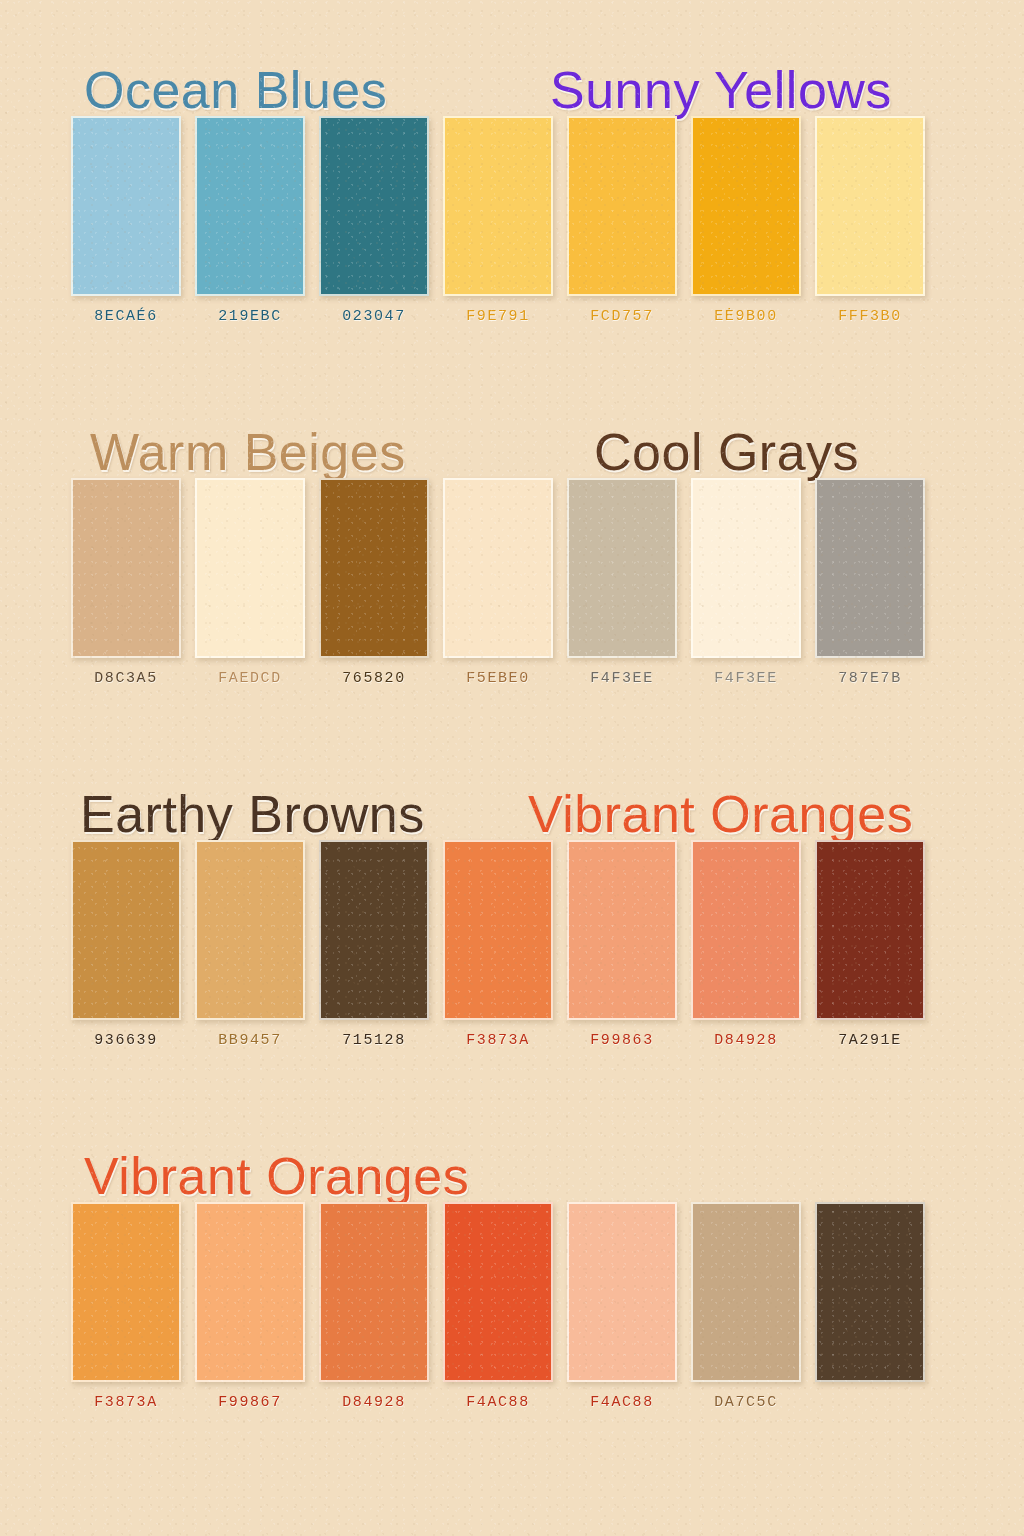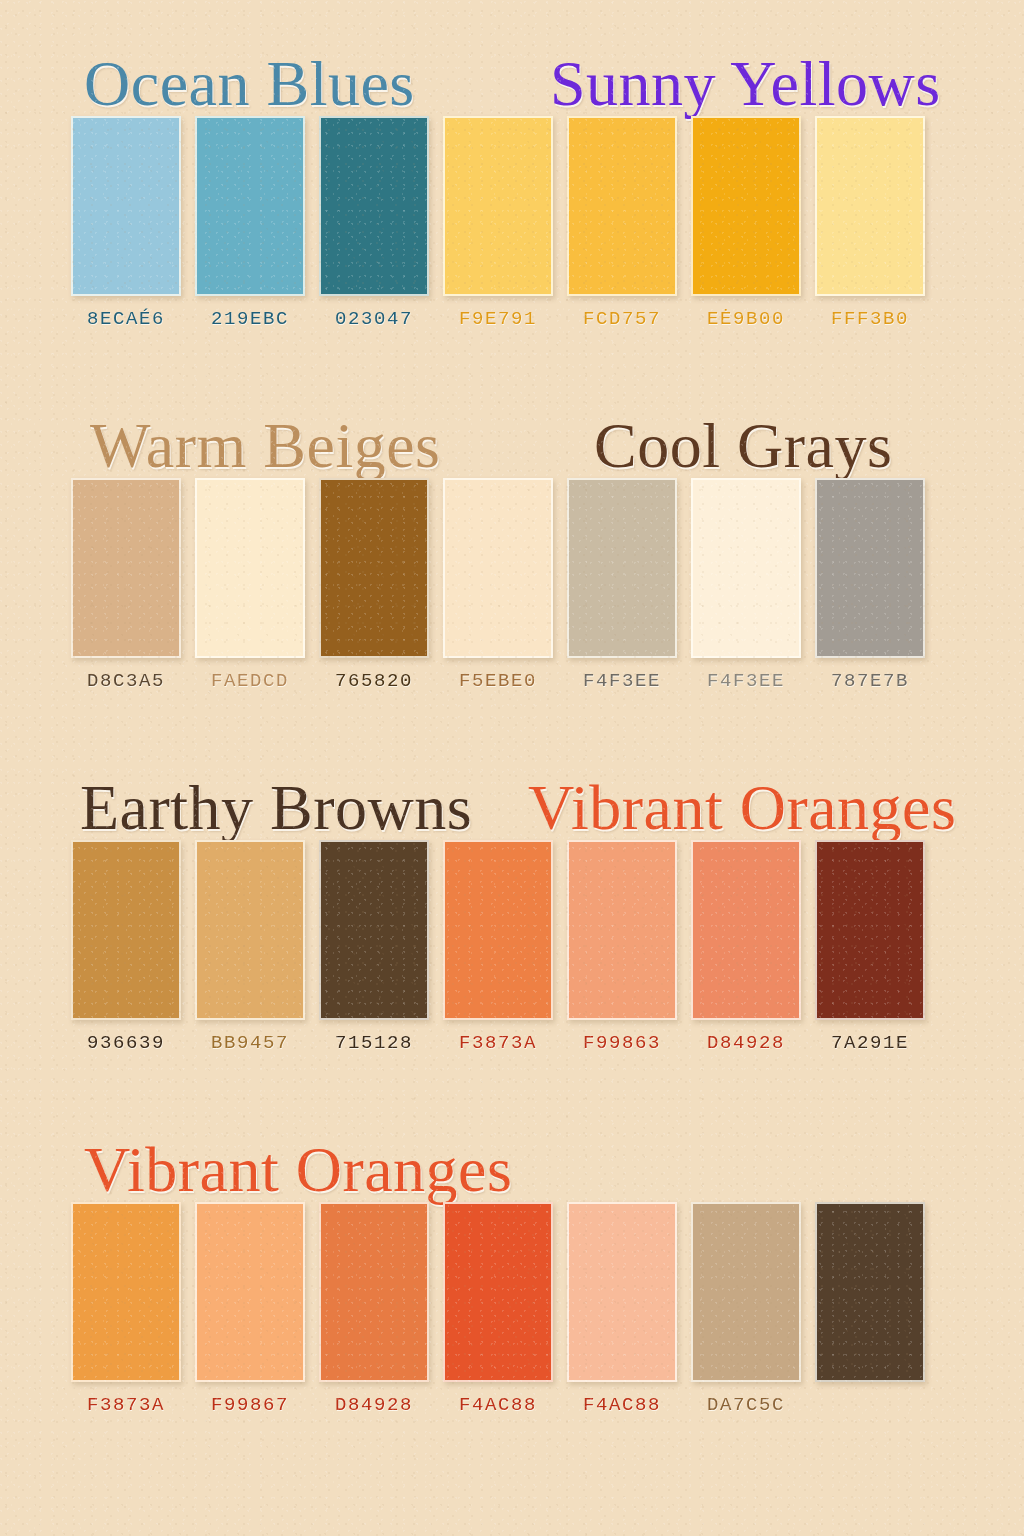--- a/index.html
+++ b/index.html
@@ -45,22 +45,22 @@
   }
 
   .headings {
     position: relative;
     height: 92px;
   }
 
   .group-heading {
     position: absolute;
     bottom: 0;
-    font-family: Liberation Serif, serif;
-    font-size: 64px;
+    font-family: Liberation Sans, sans-serif;
+    font-size: 52px;
     line-height: 1;
     letter-spacing: 0.5px;
     white-space: nowrap;
     text-shadow: 1px 2px 0 rgba(255,252,245,0.85), 2px 3px 2px rgba(120,90,55,0.18);
   }
 
   .swatch-strip {
     position: relative;
     height: 180px;
   }
@@ -79,21 +79,21 @@
     position: relative;
     height: 46px;
   }
 
   .swatch-label {
     position: absolute;
     top: 12px;
     width: 110px;
     text-align: center;
     font-family: "Liberation Mono", "DejaVu Sans Mono", monospace;
-    font-size: 19px;
+    font-size: 15px;
     letter-spacing: 1.6px;
     white-space: nowrap;
     text-shadow: 0.5px 1px 0 rgba(255,252,245,0.8);
   }
 </style>
 </head>
 <body style="background-color: rgb(242, 222, 192);">
 
 <div id="poster">
     <div class="palette-row" style="top: 24px;">

